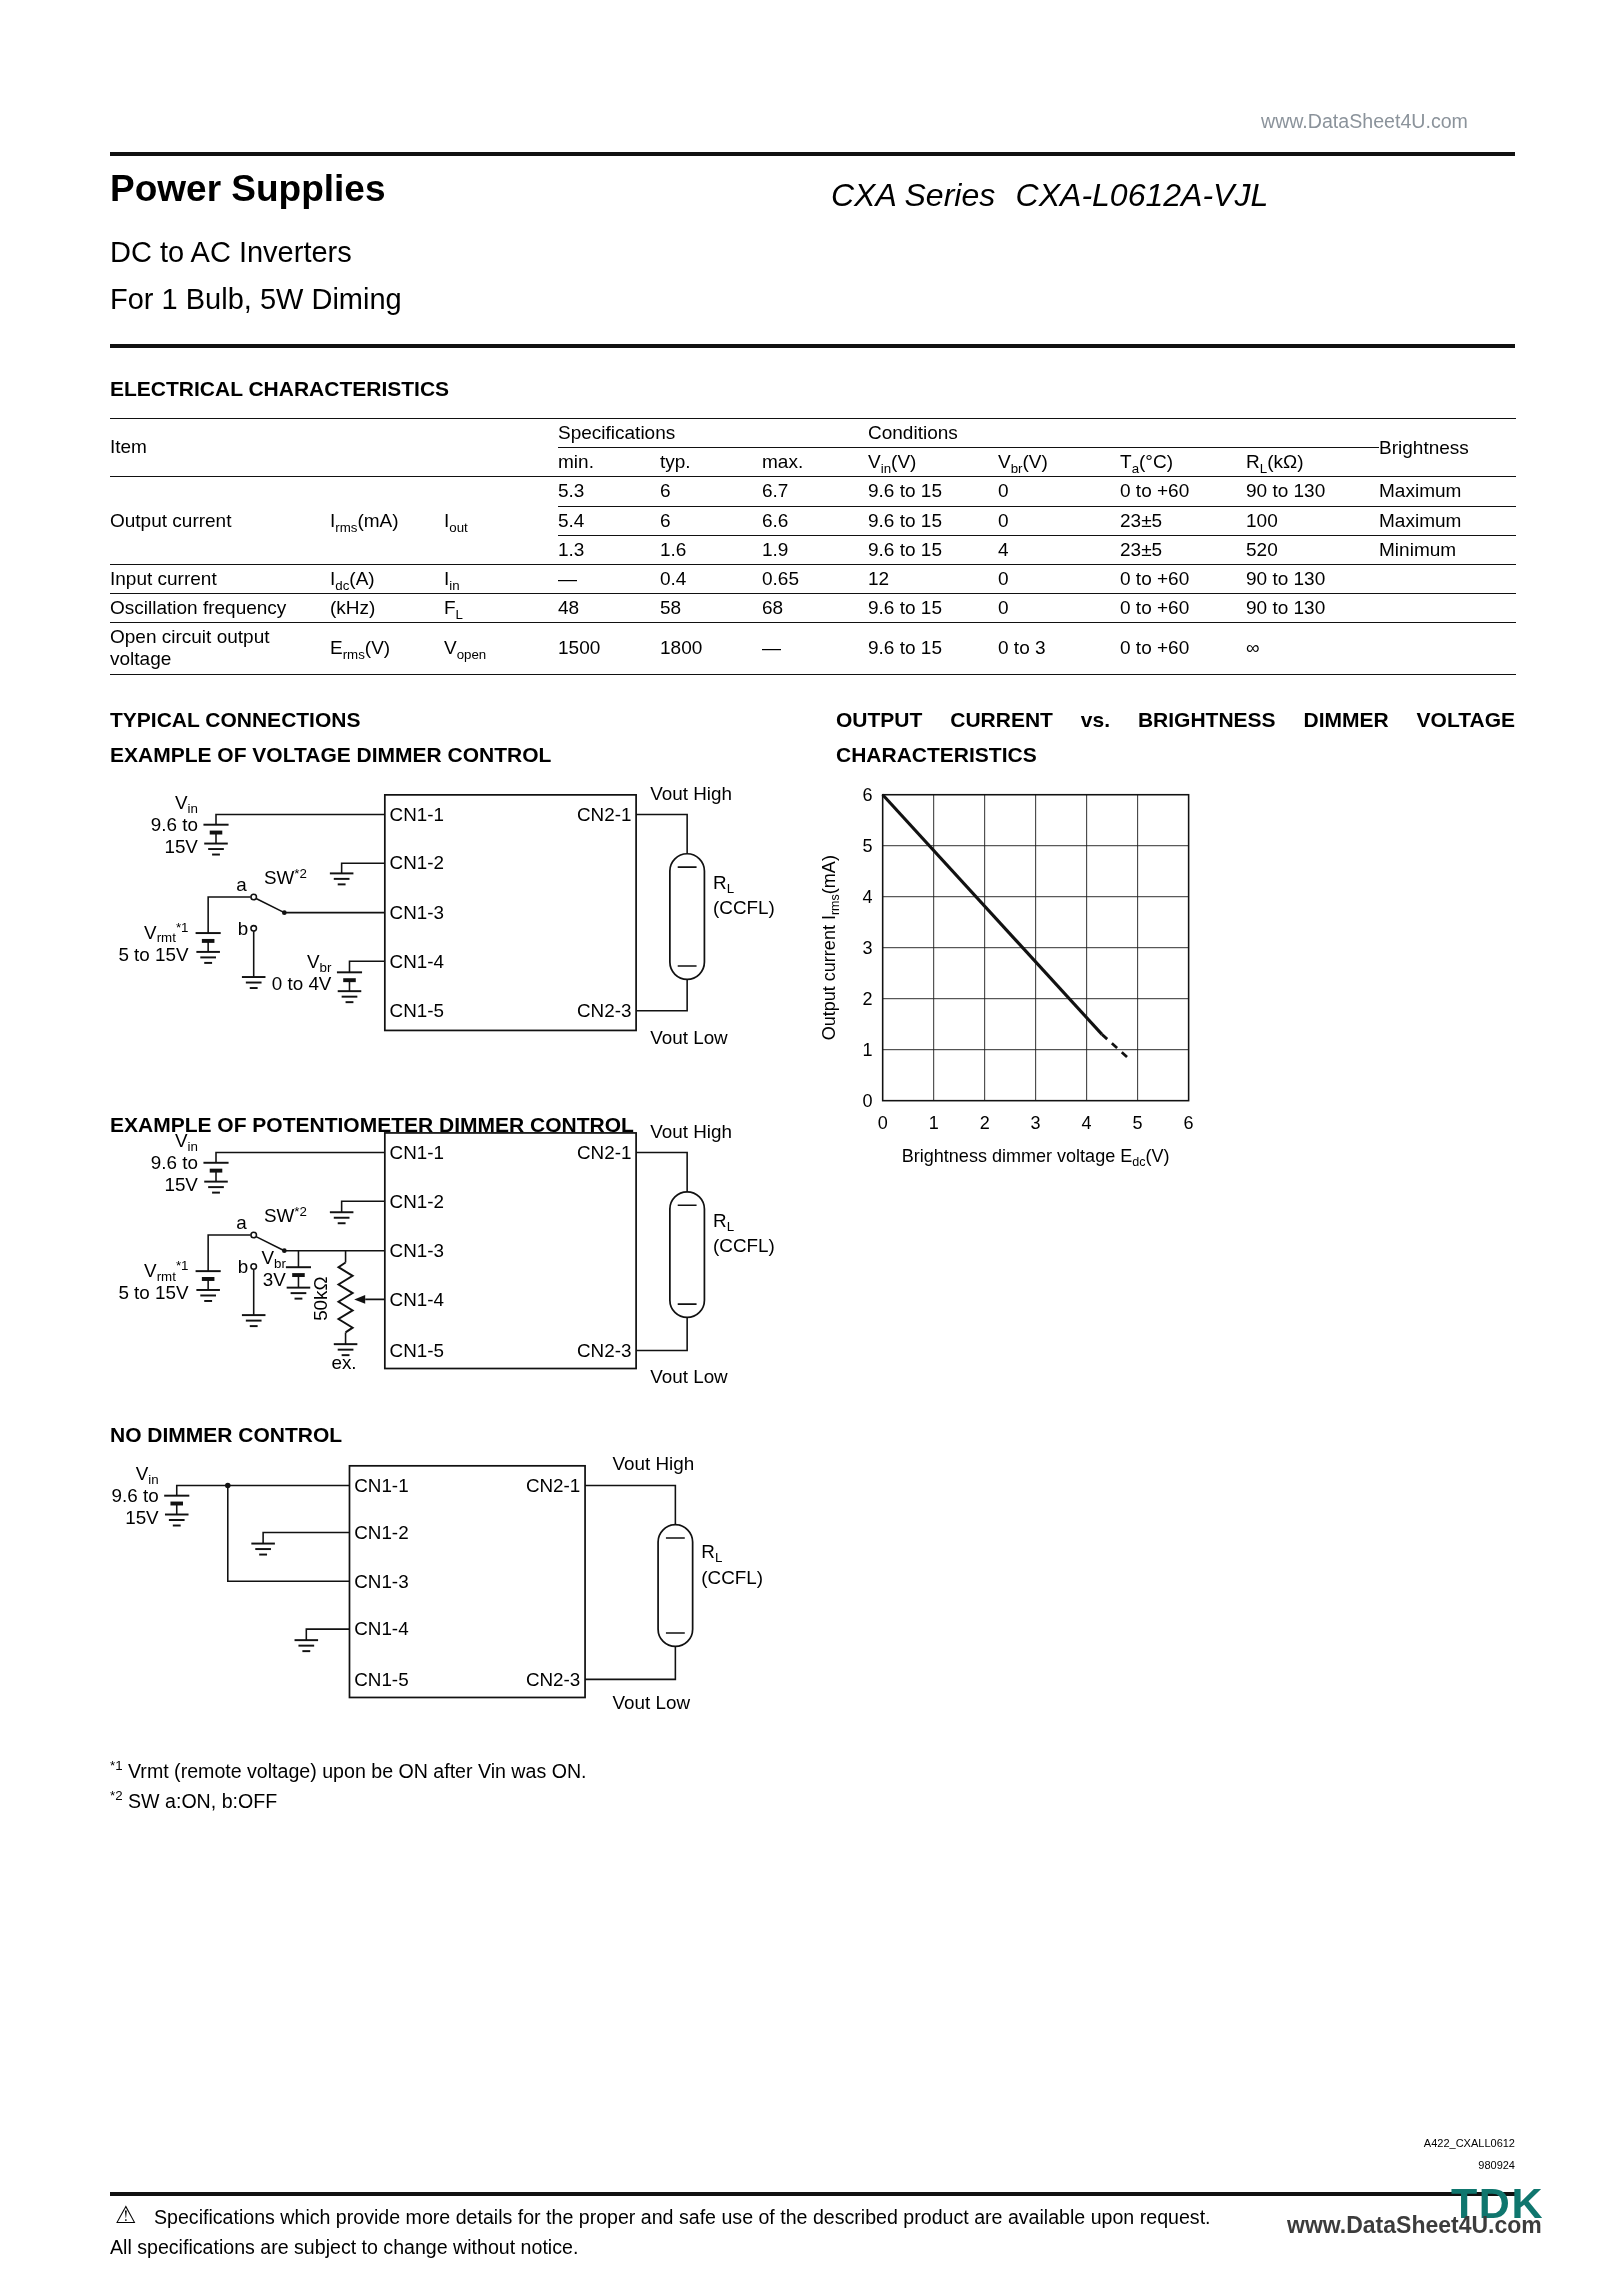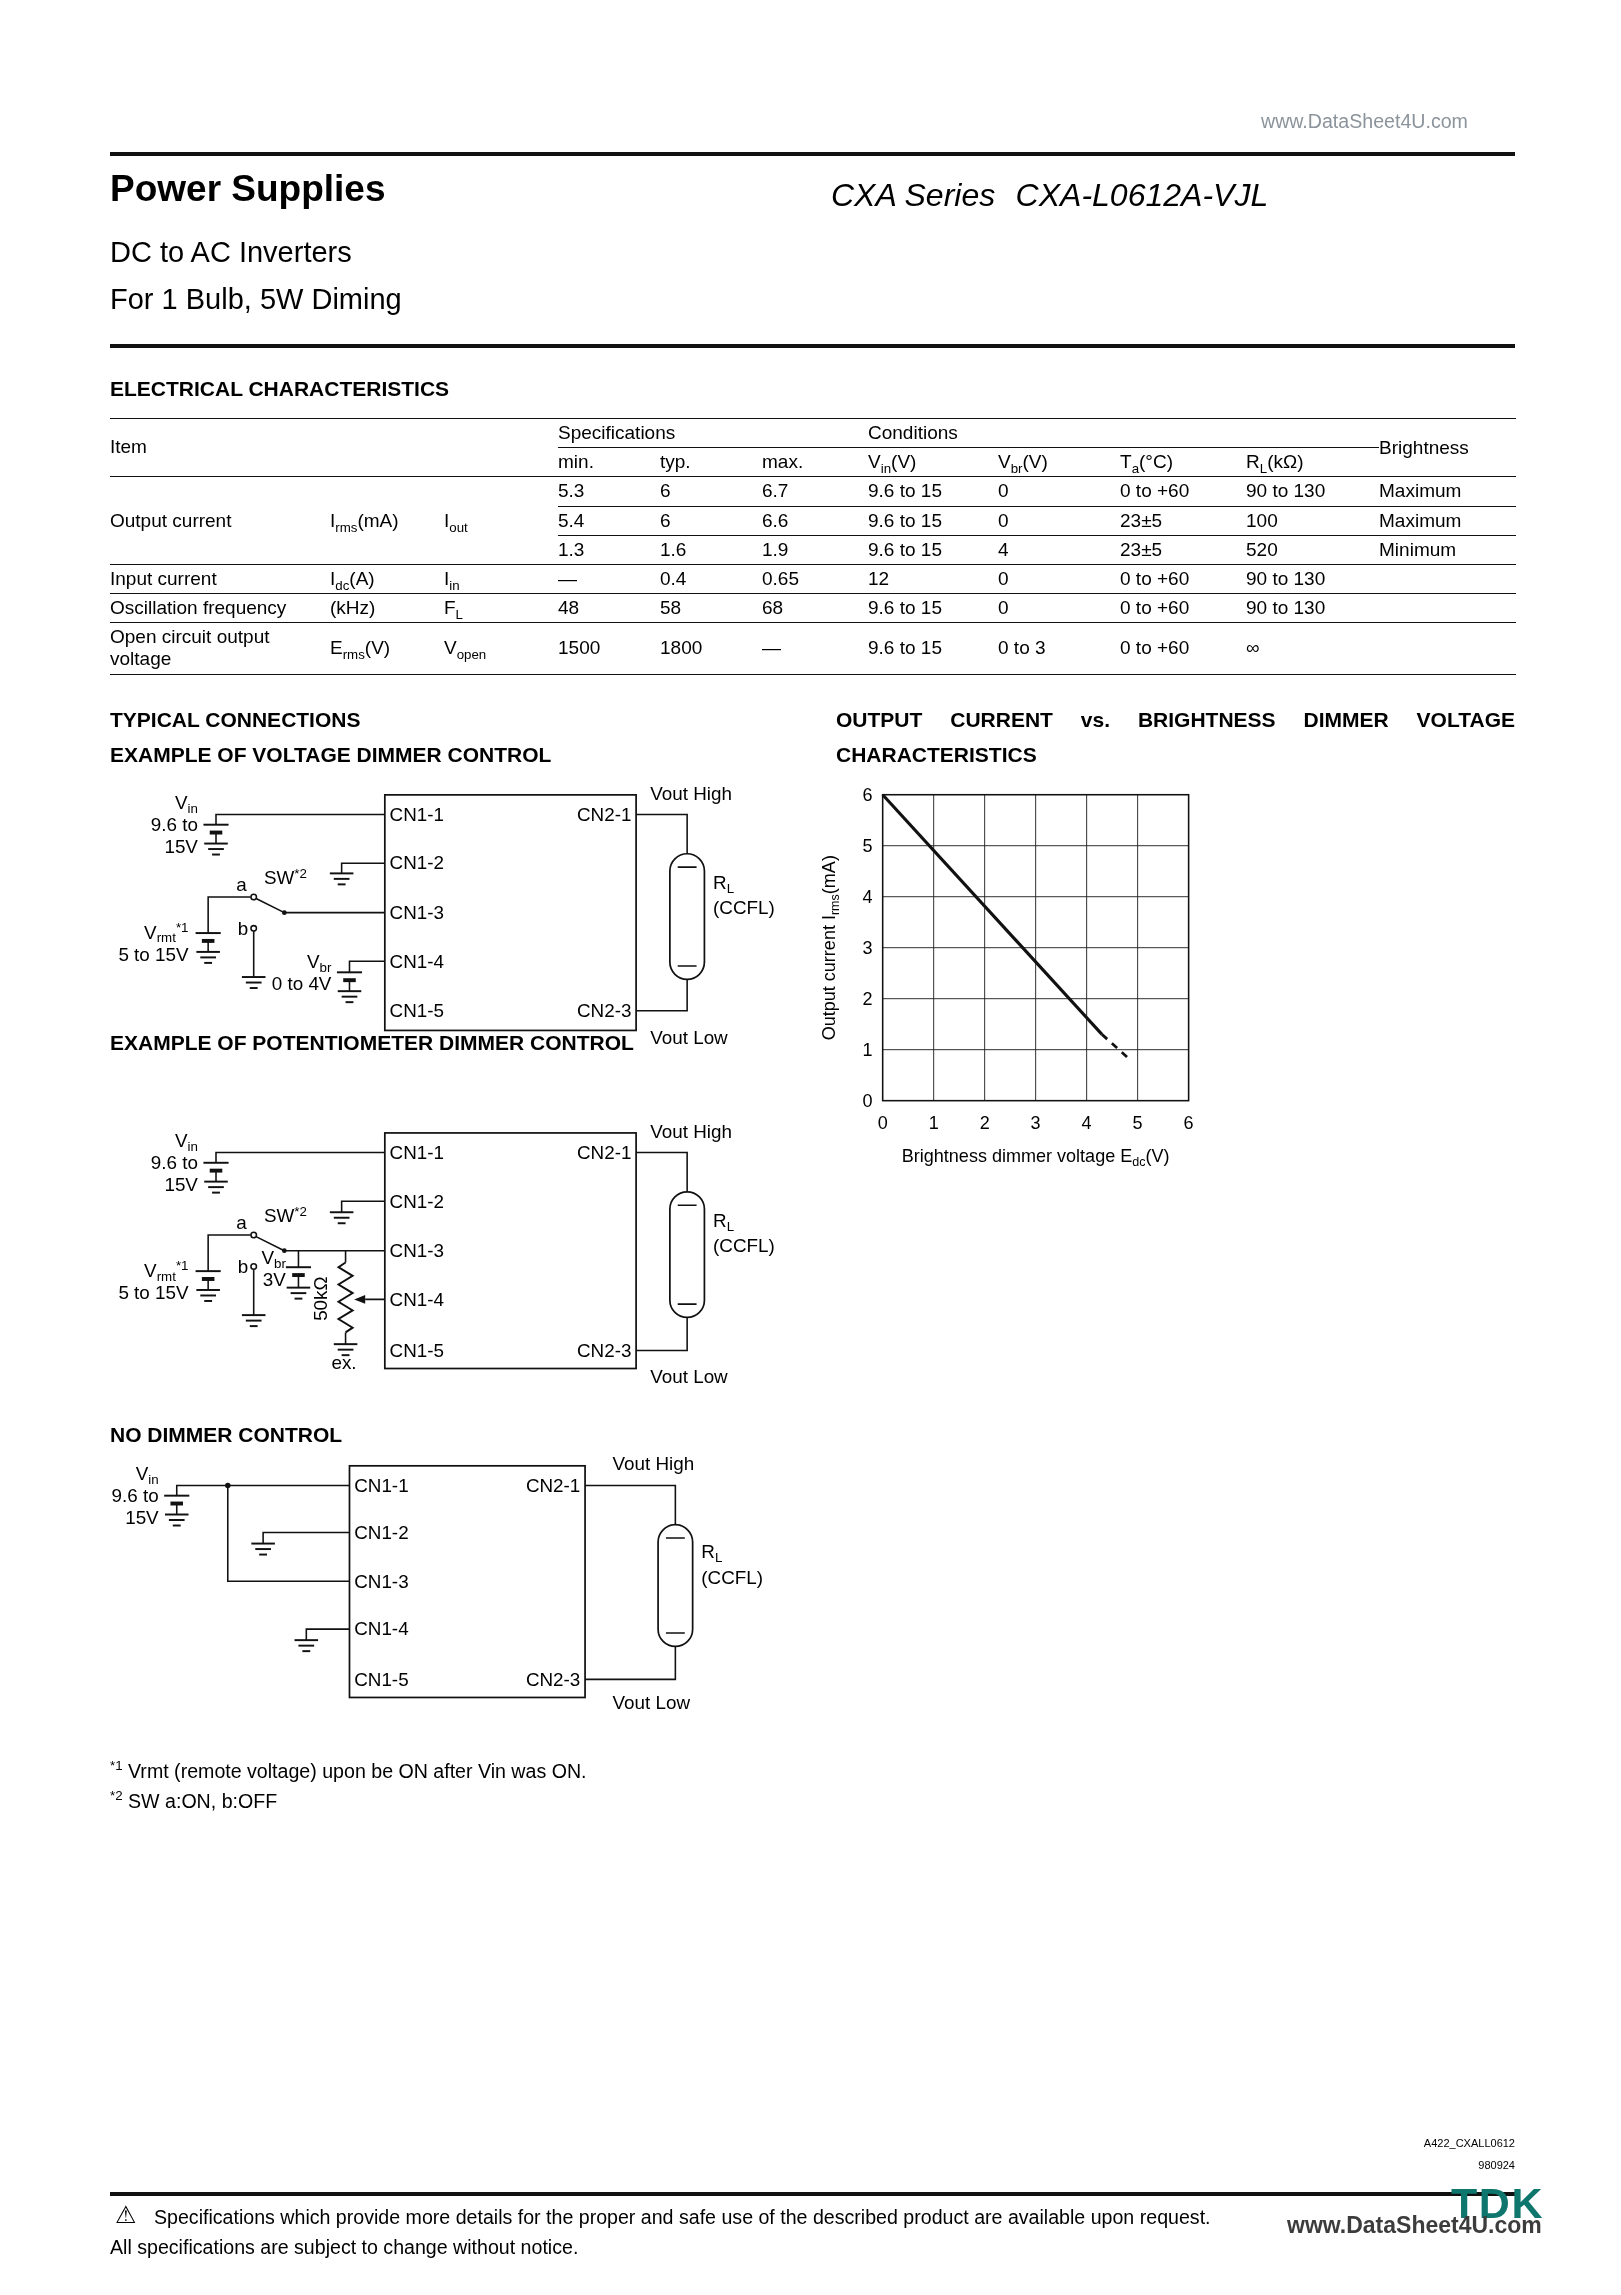--- a/index.html
+++ b/index.html
@@ -259,21 +259,21 @@
     <text class="t23" x="150" y="446" text-anchor="middle">1</text>
     <text class="t23" x="215" y="446" text-anchor="middle">2</text>
     <text class="t23" x="280" y="446" text-anchor="middle">3</text>
     <text class="t23" x="345" y="446" text-anchor="middle">4</text>
     <text class="t23" x="410" y="446" text-anchor="middle">5</text>
     <text class="t23" x="475" y="446" text-anchor="middle">6</text>
     <text class="t23" transform="rotate(-90 24 215)" x="24" y="215" text-anchor="middle"><tspan>Output current I</tspan><tspan class="t16" dy="5">rms</tspan><tspan class="t23" dy="-5">(mA)</tspan></text>
     <text class="t23" x="280" y="488" text-anchor="middle"><tspan>Brightness dimmer voltage E</tspan><tspan class="t16" dy="5">dc</tspan><tspan class="t23" dy="-5">(V)</tspan></text>
   </svg>
 
-  <div class="abs sec-h" style="left:110px;top:1031px;">EXAMPLE OF POTENTIOMETER DIMMER CONTROL</div>
+  <div class="abs sec-h" style="left:110px;top:1113px;">EXAMPLE OF POTENTIOMETER DIMMER CONTROL</div>
 
   <svg class="abs" style="left:110px;top:1121px;" width="691" height="283" viewBox="0 0 880 360">
     <g>
       <path class="wire" d="M350,40 H135 V53 M135,63 V77 M350,102 H295 V116 M350,165 H222 M222,165 L186,147 M179,145 H125 V191 M125,201 V215 M183,189 V247 M350,227 H325 M300,180 V165 H240 V186 M240,196 V212 M300,269 V284 M670,40 H735 V90 M670,292 H735 V250"></path>
       <path class="comp" d="M300,180 l-9,6 l18,11 l-18,11 l18,11 l-18,11 l18,11 l-18,11 l18,11 l-9,6"></path>
       <polygon class="dot" points="311,227 325,221.5 325,232.5"></polygon>
       <use href="#batt" transform="translate(135,53)"></use>
       <use href="#gnd" transform="translate(135,77)"></use>
       <use href="#gnd" transform="translate(295,116)"></use>
       <use href="#batt" transform="translate(125,191)"></use>

